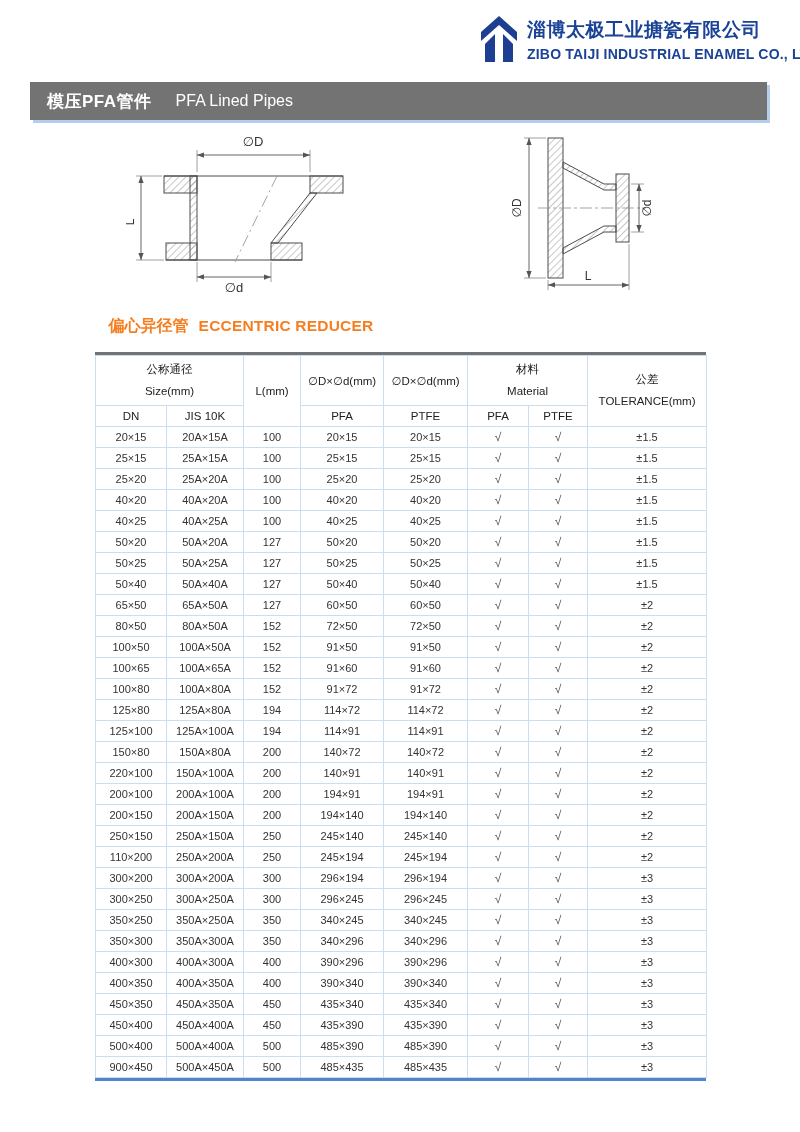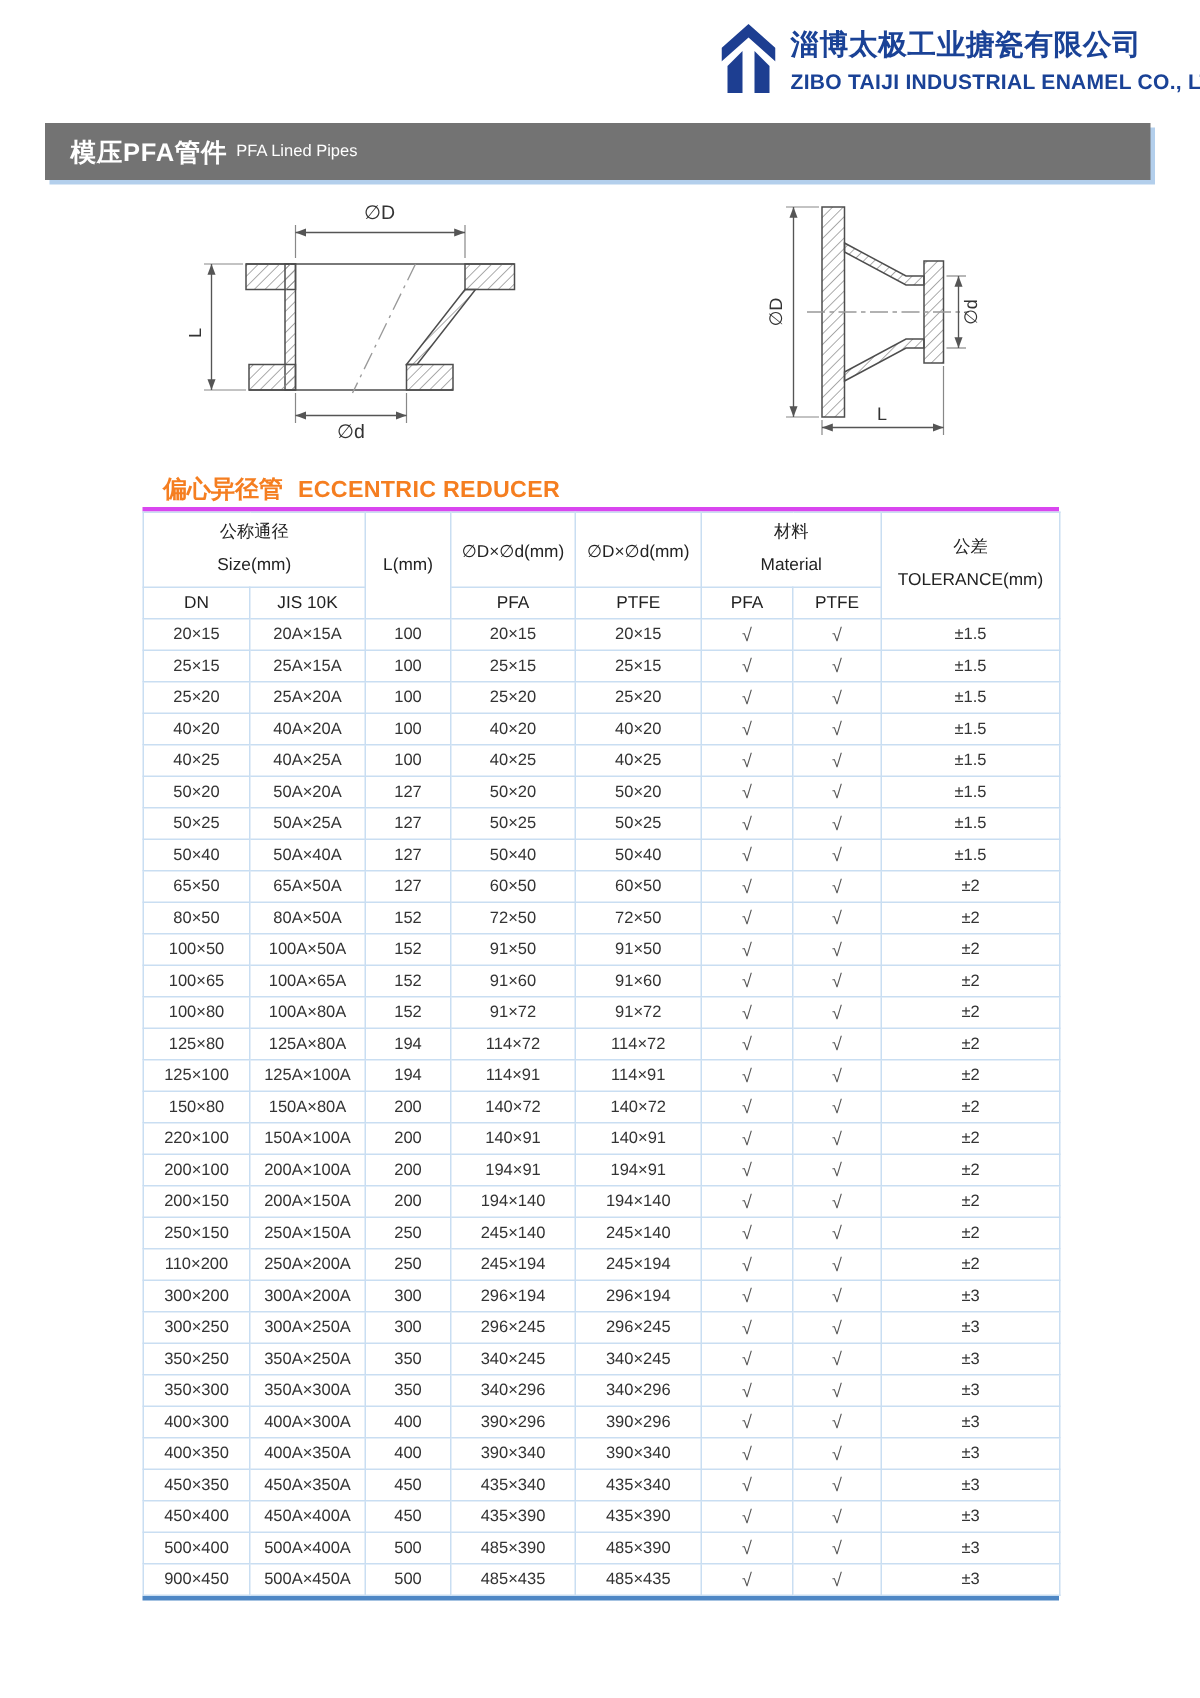--- a/index.html
+++ b/index.html
@@ -14,35 +14,35 @@
   .brand-icon { width:36px; height:46px; margin-right:10px; flex:0 0 auto; }
   .brand-cn { font-size:19px; font-weight:bold; color:#1a4296; letter-spacing:0.5px; white-space:nowrap; }
   .brand-en { font-size:14px; font-weight:bold; color:#1a4296; letter-spacing:0.2px; margin-top:3px; white-space:nowrap; }
   
   .title-bar {
     position:absolute; left:30px; top:82px; width:737px; height:38px;
     background:#737373; box-shadow:3px 3px 0 0 #b3cfec;
     display:flex; align-items:center; padding-left:17px;
   }
   .title-cn { color:#fff; font-size:17px; font-weight:bold; letter-spacing:0.5px; }
-  .title-en { color:#fff; font-size:11px; margin-left:6px; }
+  .title-en { color:#fff; font-size:16px; margin-left:24px; }
   
   .draw-left  { position:absolute; left:126px; top:130px; }
   .draw-right { position:absolute; left:492px; top:130px; }
   svg text { fill:#333; font-family:"Liberation Sans","DejaVu Sans",sans-serif; }
   
   .cap { position:absolute; top:316px; text-align:center; color:#f57e20; white-space:nowrap; }
   .cap-left  { left:61px;  width:360px; }
   .cap-right { left:414px; width:360px; }
   .cap-cn { font-weight:bold; font-size:16px; margin-right:10px; }
   .cap-en { font-size:15.5px; font-weight:bold; letter-spacing:0.2px; }
   
   .table-wrap {
-    position:absolute; left:95px; top:338px; width:611px;
-    border-top:3px solid #d946ef; border-bottom:3px solid #4e87c5;
+    position:absolute; left:95px; top:352px; width:611px;
+    border-top:3px solid #737373; border-bottom:3px solid #4e87c5;
   }
   table { width:100%; border-collapse:collapse; table-layout:fixed; }
   th, td { border:1px solid #c9def2; text-align:center; vertical-align:middle; }
   thead th { font-weight:normal; font-size:11.5px; color:#222; }
   thead tr.hrow1 th { height:50px; }
   thead tr.hrow2 th { height:21px; }
   .hl { line-height:1.9; }
   tbody td { height:21px; font-size:11px; color:#333; }
   td.check { color:#555; font-size:12px; }
 </style>

